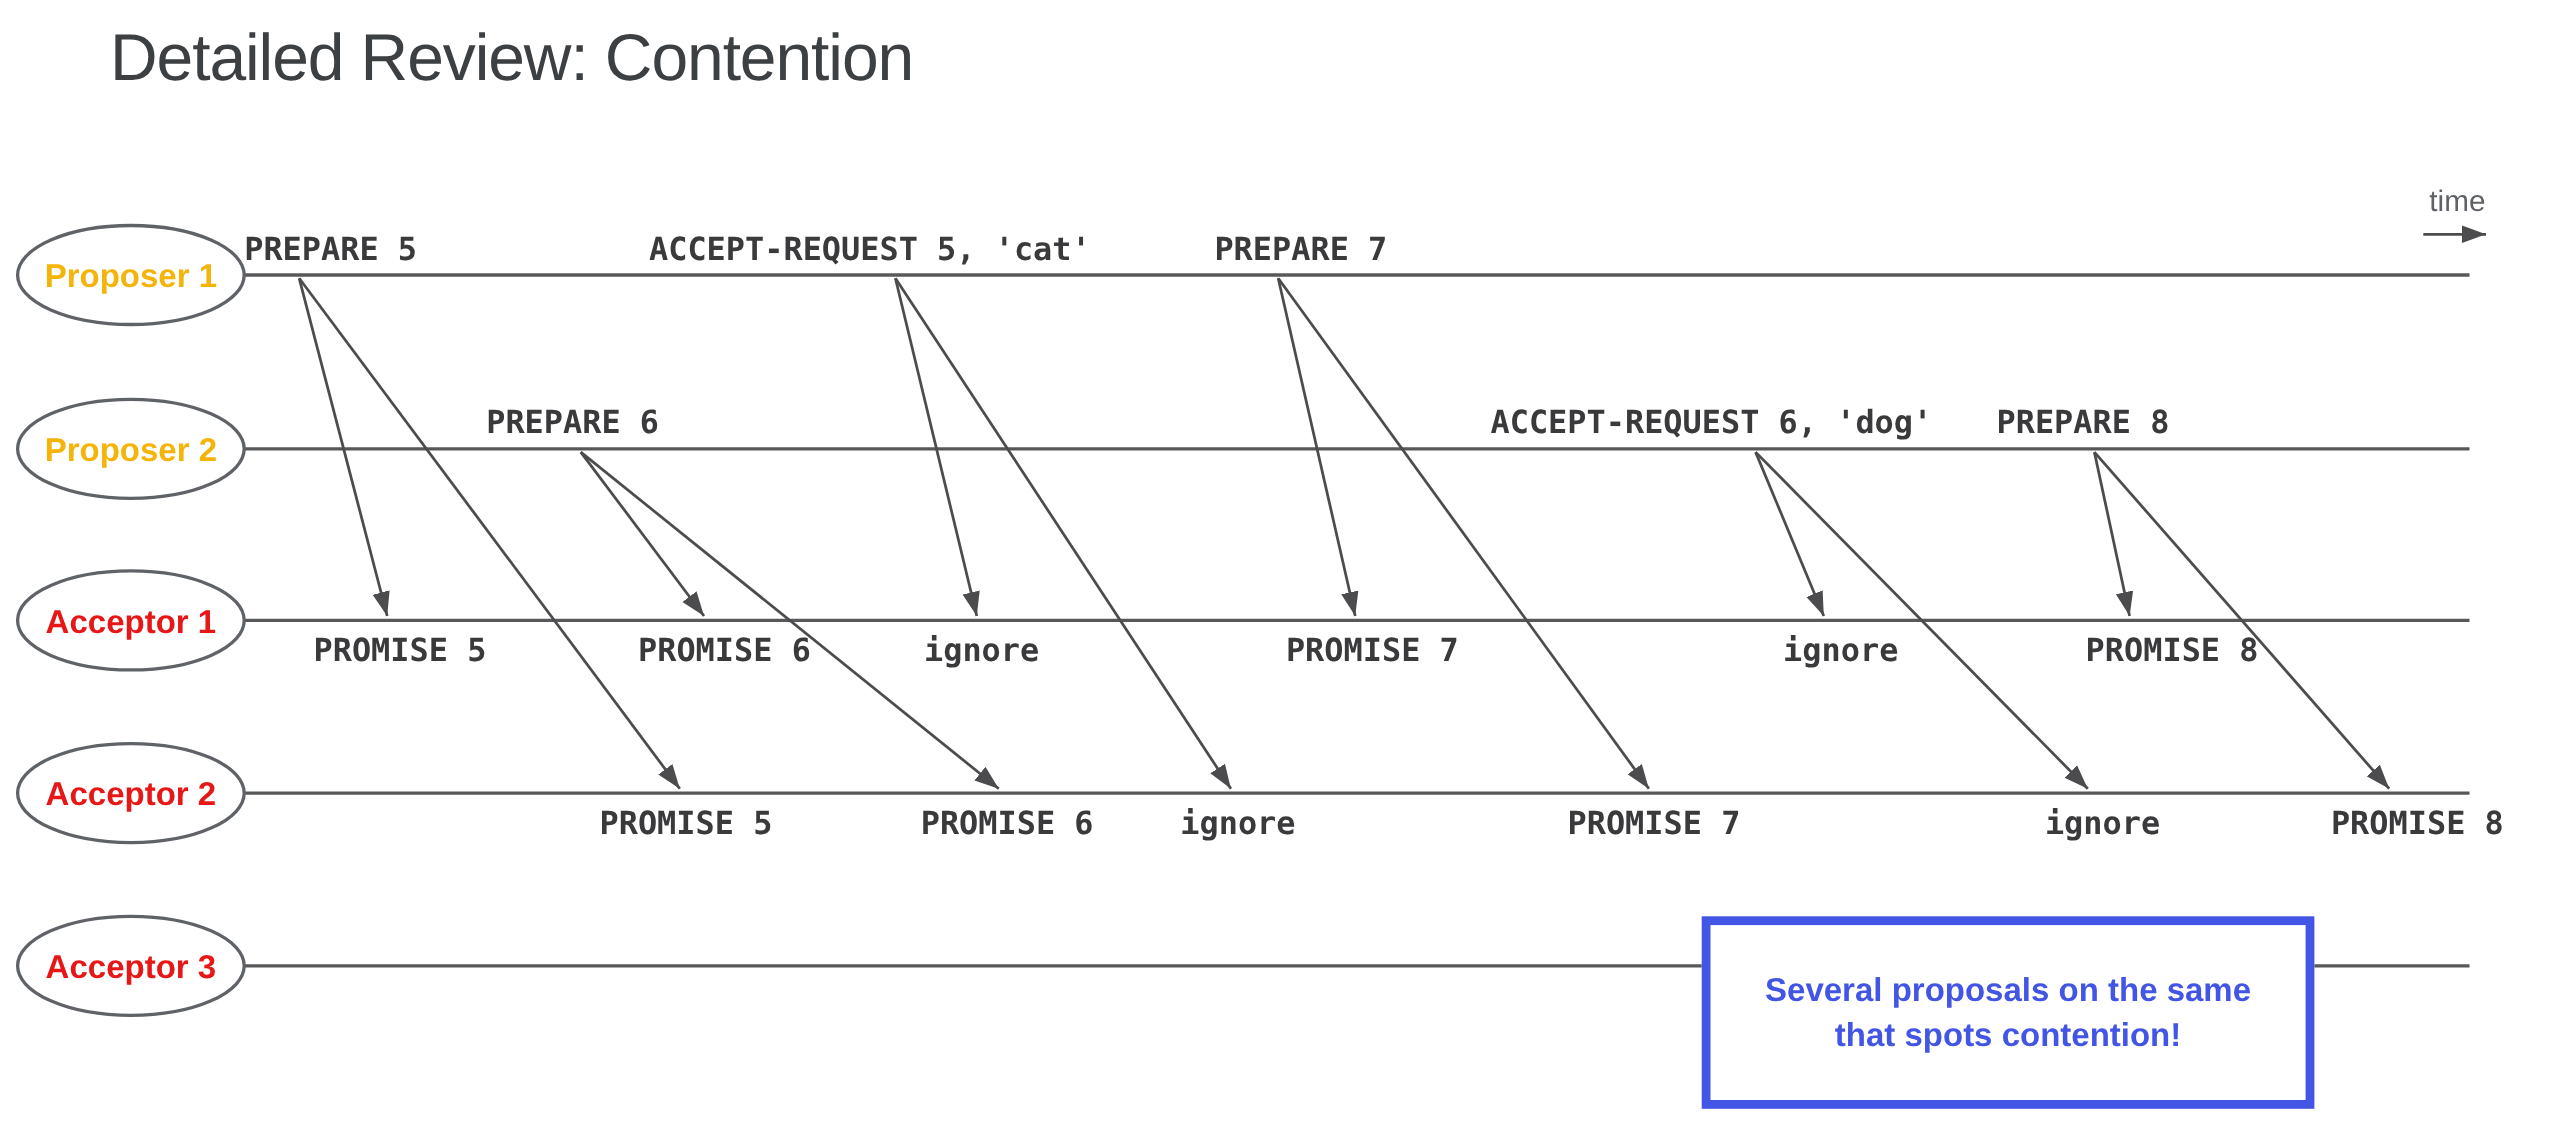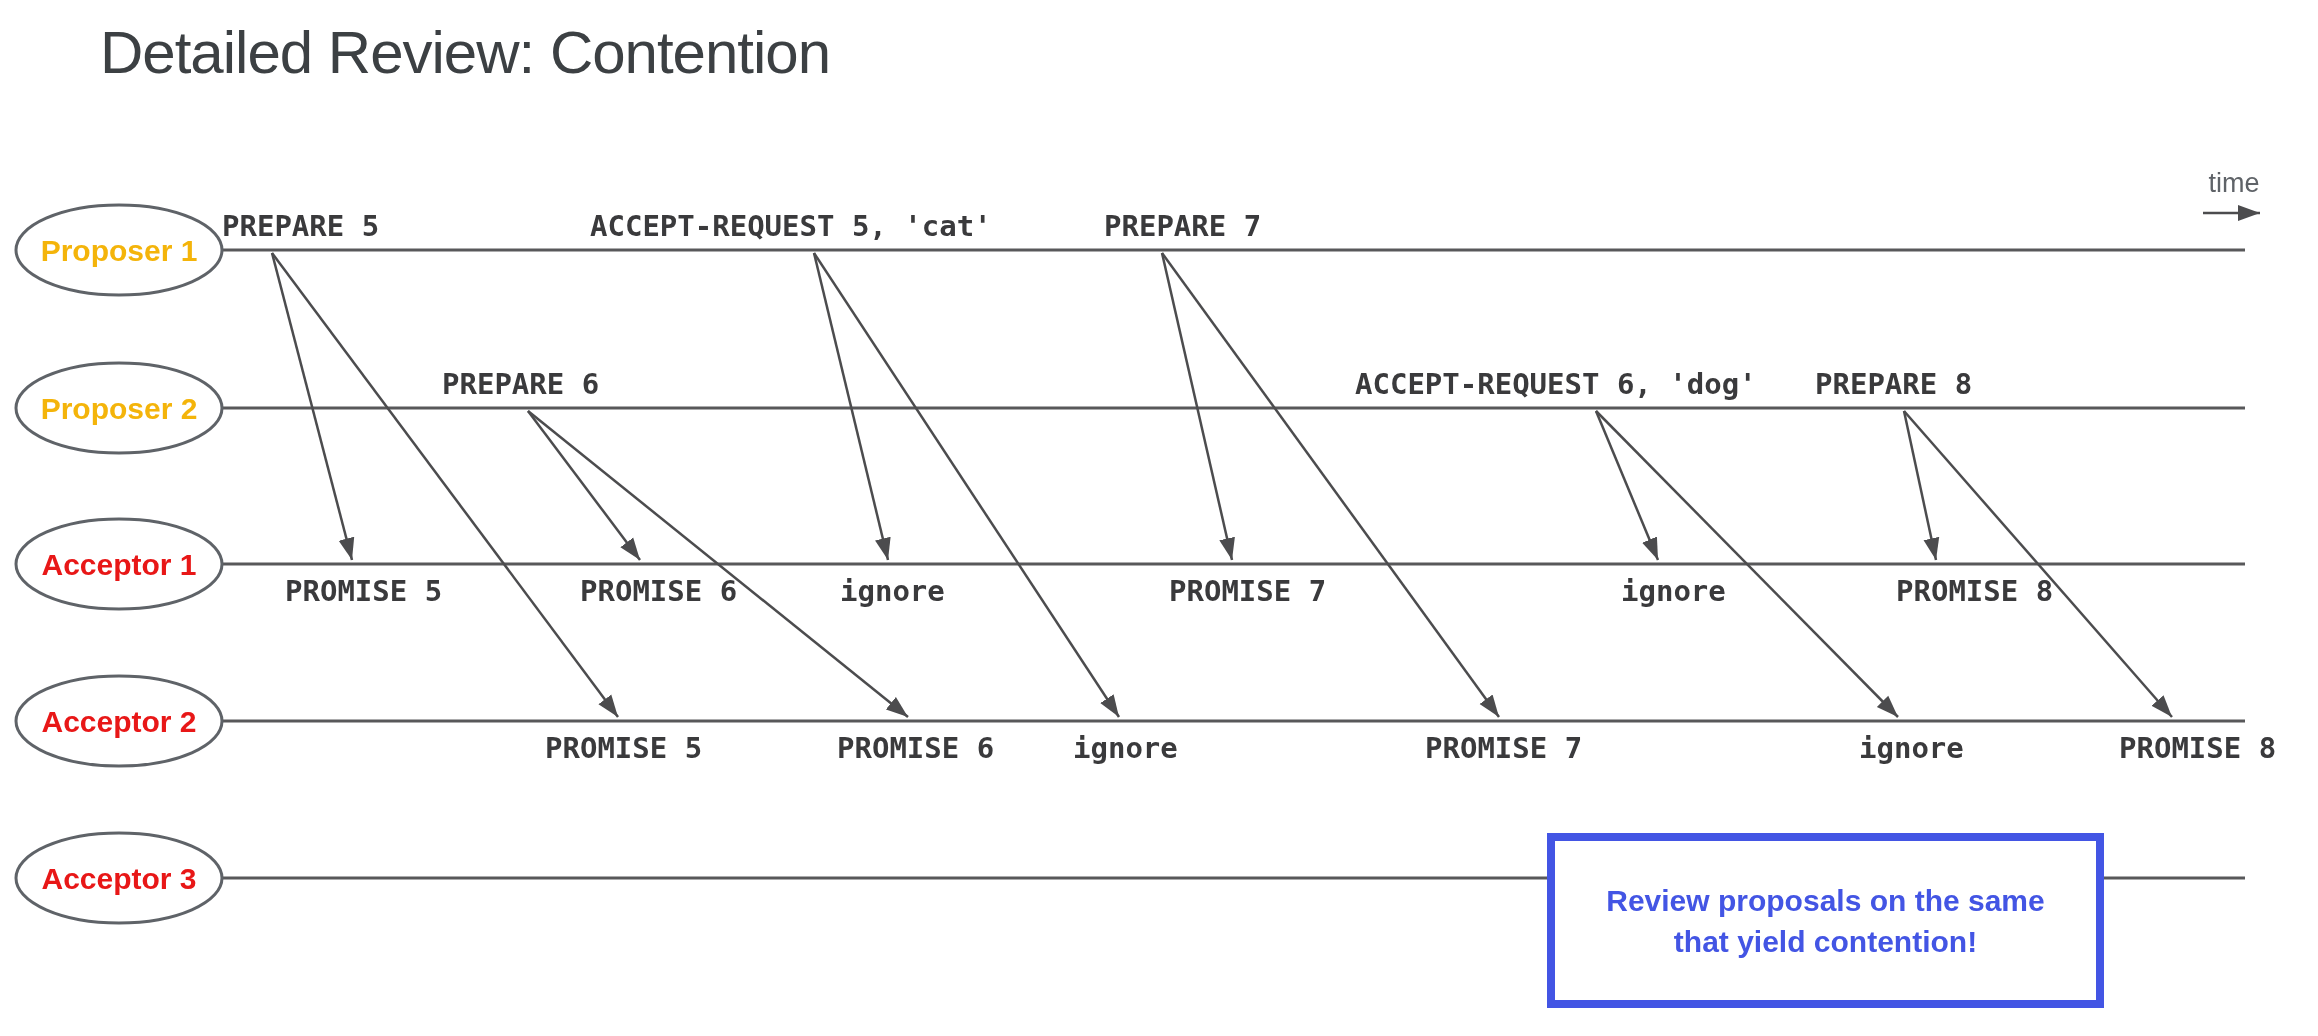--- a/index.html
+++ b/index.html
@@ -71,16 +71,16 @@
       <text x="837" y="758" class="msg">PROMISE 6</text>
       <text x="1073" y="758" class="msg">ignore</text>
       <text x="1425" y="758" class="msg">PROMISE 7</text>
       <text x="1859" y="758" class="msg">ignore</text>
       <text x="2119" y="758" class="msg">PROMISE 8</text>
       <text x="2234" y="192" text-anchor="middle" class="time-label">time</text>
       <line x1="2203" y1="213" x2="2260" y2="213" stroke="#4c4c4e" stroke-width="2.5" marker-end="url(#ah)"></line>
     </svg>
 
   <div class="callout">
-    <div>Review proposals on the same</div>
-    <div>that yield contention!</div>
+    <div>Several proposals on the same</div>
+    <div>that spots contention!</div>
   </div>
 </div>
 
 </body></html>

